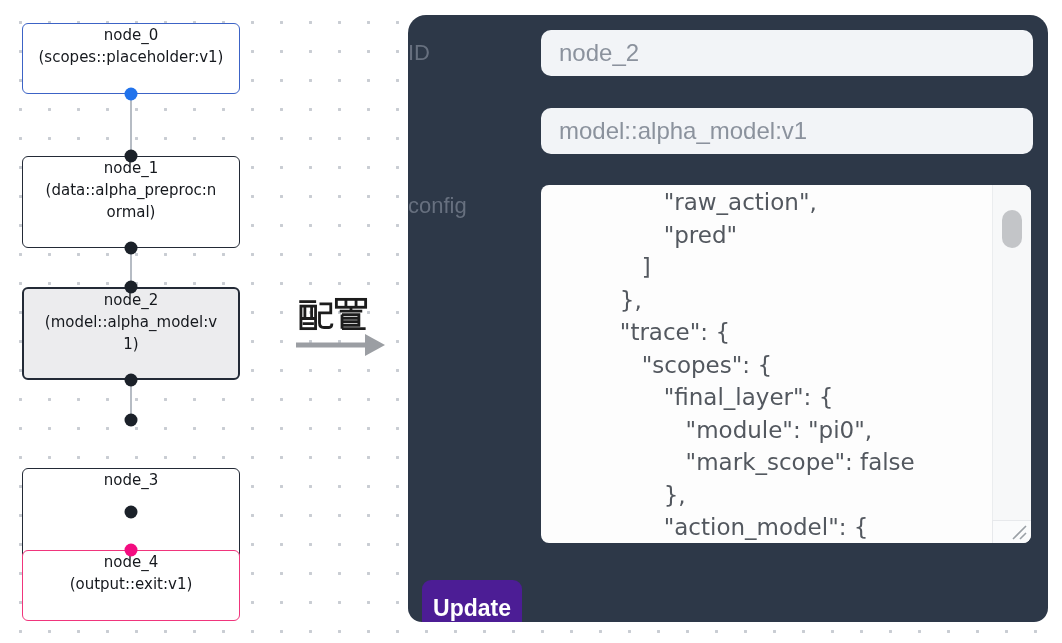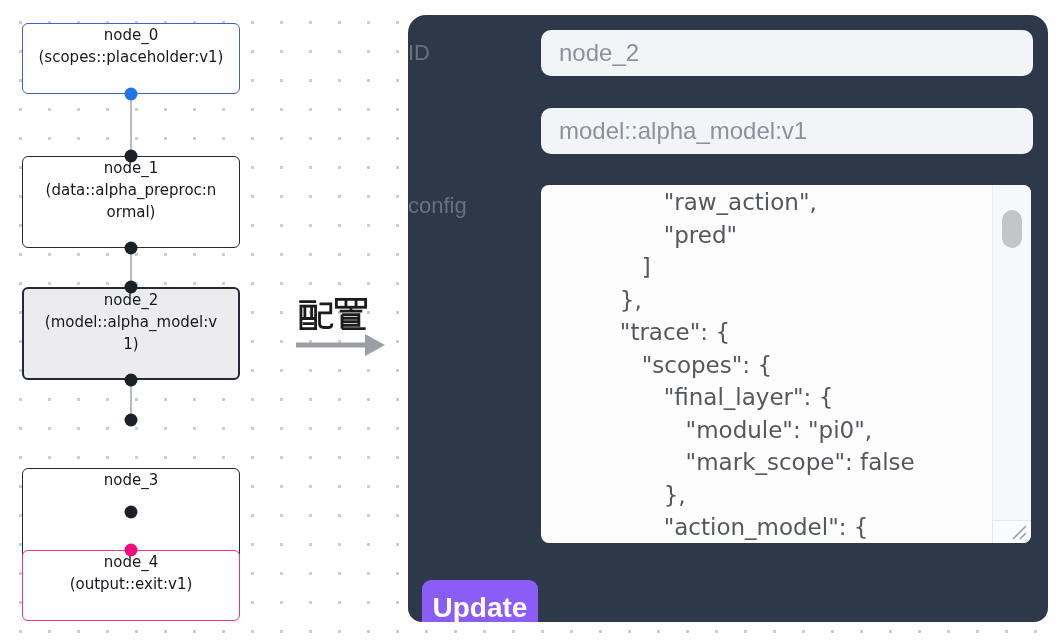--- a/index.html
+++ b/index.html
@@ -80,23 +80,23 @@
   }
   .sthumb{
     position:absolute;top:25px;left:9px;width:20px;height:38px;
     border-radius:10px;background:#c3c5c8;
   }
   .rsz{
     position:absolute;right:0;bottom:0;width:38px;height:22px;
     background:#fafbfc;border-left:1px solid #e7e9ec;border-top:1px solid #e7e9ec;
   }
   .update{
-    position:absolute;left:14px;top:565px;width:116px;height:56px;
-    background:#8b5cf6;border:none;border-radius:9px 9px 0 0;
-    color:#ffffff;font-size:28px;font-weight:bold;
+    position:absolute;left:14px;top:565px;width:100px;height:56px;
+    background:#4c1d95;border:none;border-radius:9px 9px 0 0;
+    color:#ffffff;font-size:23px;font-weight:bold;
     font-family:"Liberation Sans",sans-serif;cursor:pointer;
   }
 </style>
 </head>
 <body>
 
 <div id="app">
 
   <div>
 

